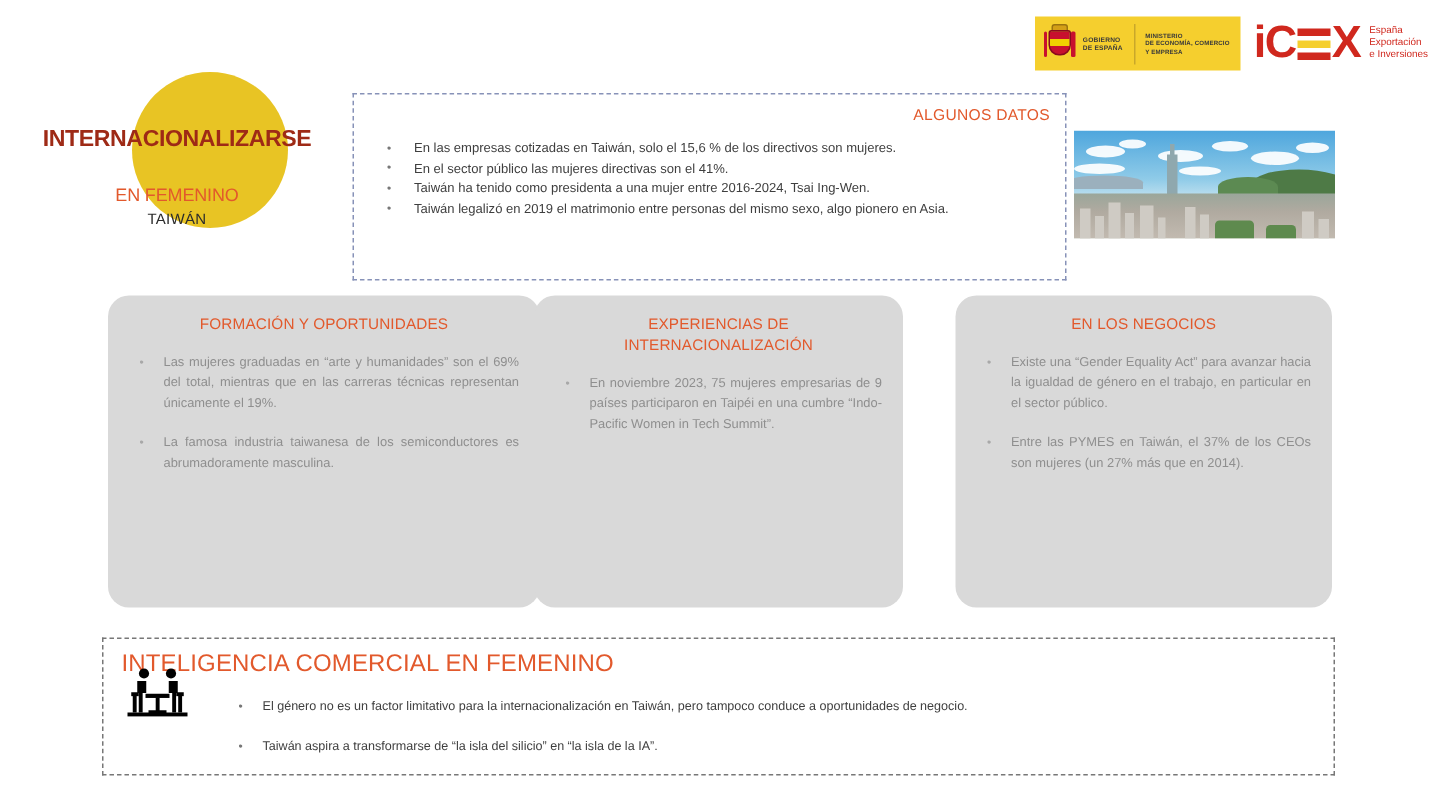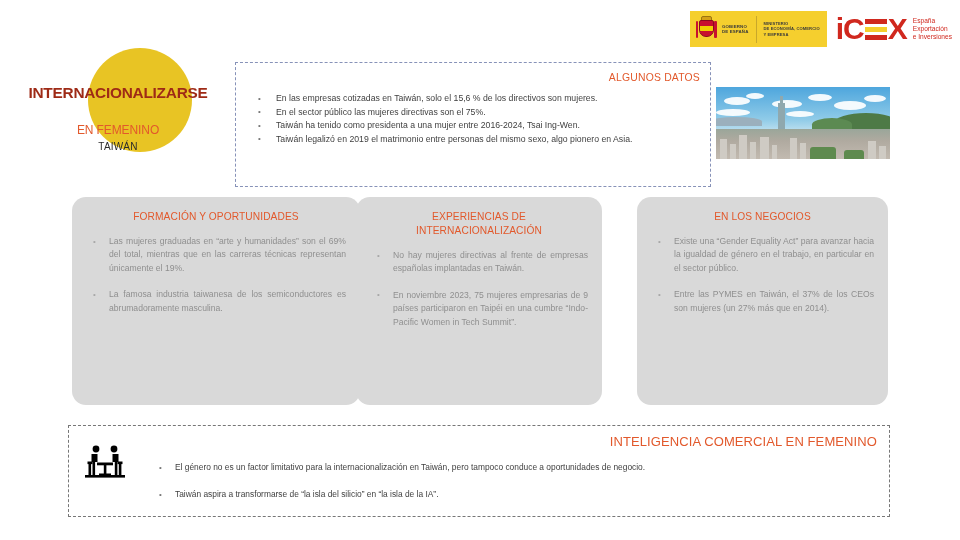--- a/index.html
+++ b/index.html
@@ -310,22 +310,22 @@
     position: absolute;
     left: 68px;
     top: 425px;
     width: 822px;
     height: 92px;
     border: 1.2px dashed #777777;
     background: #ffffff;
     padding: 8px 12px 6px 12px;
   }
   .bottom-title {
-    text-align: right;
-    font-size: 13px;
+    text-align: left;
+    font-size: 16px;
     color: #e2592c;
     letter-spacing: 0.1px;
     margin-bottom: 12px;
   }
   .bottom-list { list-style: none; padding-left: 70px; }
   .bottom-list li {
     position: relative;
     font-size: 8.4px;
     line-height: 13px;
     color: #3f3f3f;
@@ -399,21 +399,21 @@
   <div class="title-stack">
     <div class="title-main">INTERNACIONALIZARSE</div>
     <div class="title-sub">EN FEMENINO</div>
     <div class="title-country">TAIWÁN</div>
   </div>
 
   <div class="datos-box">
     <div class="datos-title">ALGUNOS DATOS</div>
     <ul class="datos-list">
       <li>En las empresas cotizadas en Taiwán, solo el 15,6 % de los directivos son mujeres.</li>
-      <li>En el sector público las mujeres directivas son el 75%.</li>
+      <li>En el sector público las mujeres directivas son el 41%.</li>
       <li>Taiwán ha tenido como presidenta a una mujer entre 2016-2024, Tsai Ing-Wen.</li>
       <li>Taiwán legalizó en 2019 el matrimonio entre personas del mismo sexo, algo pionero en Asia.</li>
     </ul>
   </div>
 
   <div class="photo">
     <div class="sky"></div>
     <div class="cloud" style="left:8px;  top:10px; width:26px; height:8px;"></div>
     <div class="cloud" style="left:30px; top:6px;  width:18px; height:6px;"></div>
     <div class="cloud" style="left:56px; top:13px; width:30px; height:8px;"></div>
@@ -445,21 +445,20 @@
     <div class="card-title">FORMACIÓN Y OPORTUNIDADES</div>
     <ul class="card-list">
       <li>Las mujeres graduadas en “arte y humanidades” son el 69% del total, mientras que en las carreras técnicas representan únicamente el 19%.</li>
       <li>La famosa industria taiwanesa de los semiconductores es abrumadoramente masculina.</li>
     </ul>
   </div>
 
   <div class="card" id="card-2">
     <div class="card-title">EXPERIENCIAS DE INTERNACIONALIZACIÓN</div>
     <ul class="card-list">
-      <li>No hay mujeres directivas al frente de empresas españolas implantadas en Taiwán.</li>
       <li>En noviembre 2023, 75 mujeres empresarias de 9 países participaron en Taipéi en una cumbre “Indo-Pacific Women in Tech Summit”.</li>
     </ul>
   </div>
 
   <div class="card" id="card-3">
     <div class="card-title">EN LOS NEGOCIOS</div>
     <ul class="card-list">
       <li>Existe una “Gender Equality Act” para avanzar hacia la igualdad de género en el trabajo, en particular en el sector público.</li>
       <li>Entre las PYMES en Taiwán, el 37% de los CEOs son mujeres (un 27% más que en 2014).</li>
     </ul>

